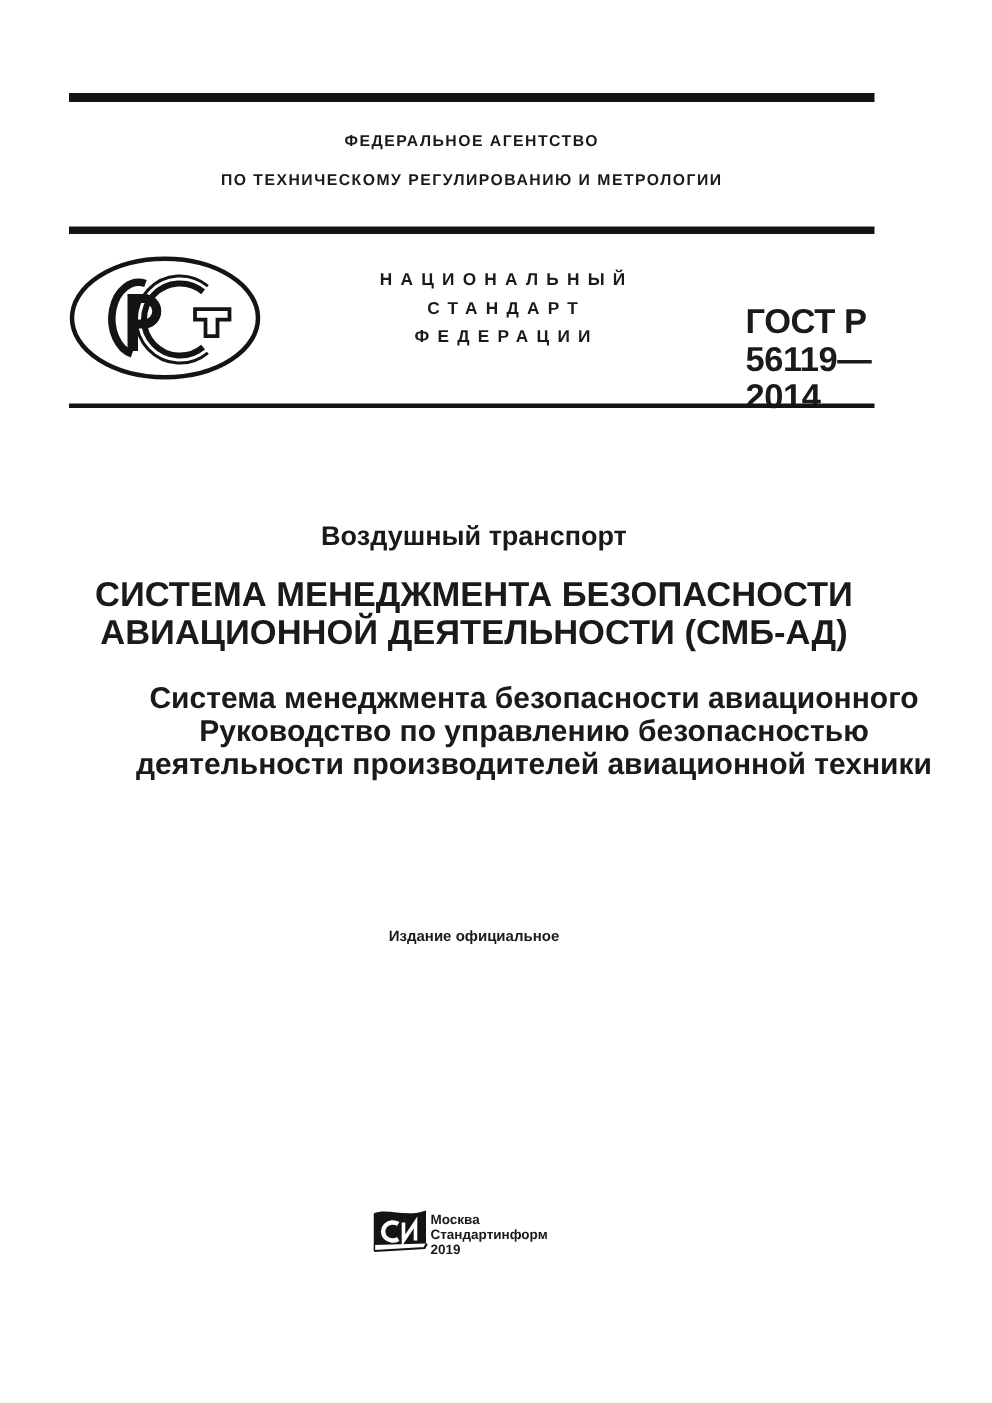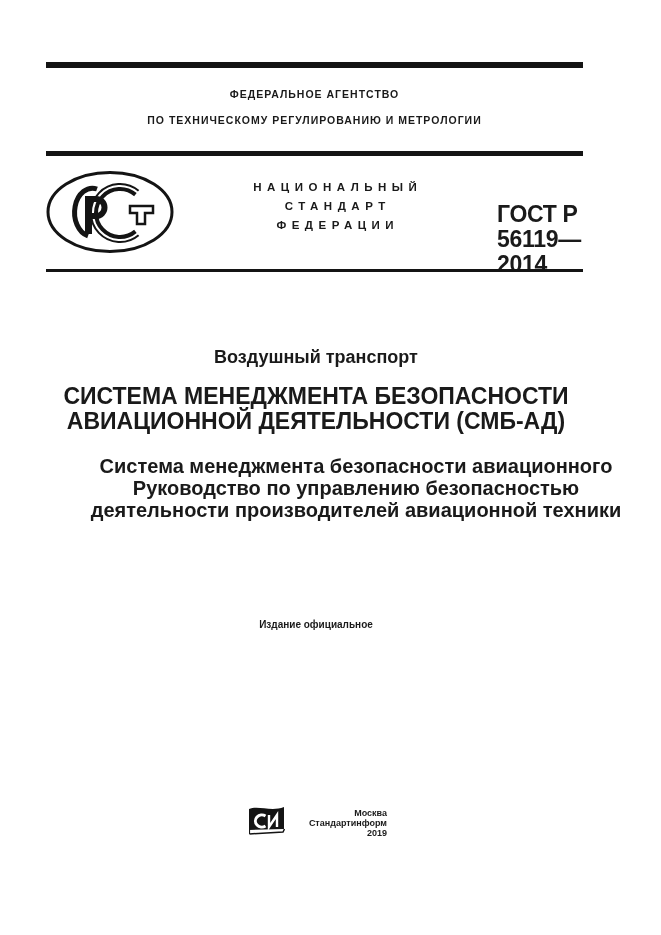--- a/index.html
+++ b/index.html
@@ -22,21 +22,21 @@
     .designation {
       left: 497px; top: 176px; font-size: 23px; line-height: 25px;
       letter-spacing: -0.3px; white-space: nowrap; margin-top: 26px;
     }
     .center-col { left: 46px; width: 540px; text-align: center; white-space: nowrap; }
     .field { top: 346px; font-size: 18px; line-height: 22px; }
     .main-title { top: 384px; font-size: 23px; line-height: 25px; }
     .sub-title { top: 455px; font-size: 20px; line-height: 22px; margin-left: 40px; }
     .edition { top: 618px; font-size: 10px; line-height: 14px; }
     .publisher-text {
-      left: 287px; width: 100px; top: 808px; text-align: right;
+      left: 287px; width: 100px; top: 808px; text-align: left;
       font-size: 9px; line-height: 10px;
     }
     .line { display: block; }
   </style>
 </head>
 <body>
 
 <div class="rule" style="top:62px;height:6px;"></div>
 
 <div class="abs agency">

